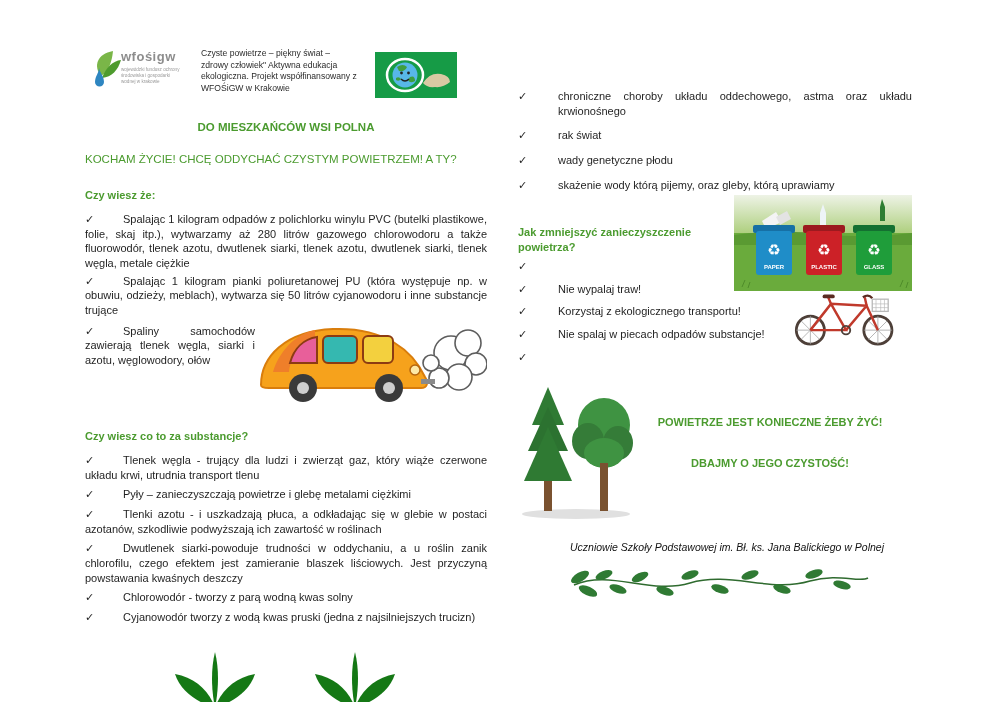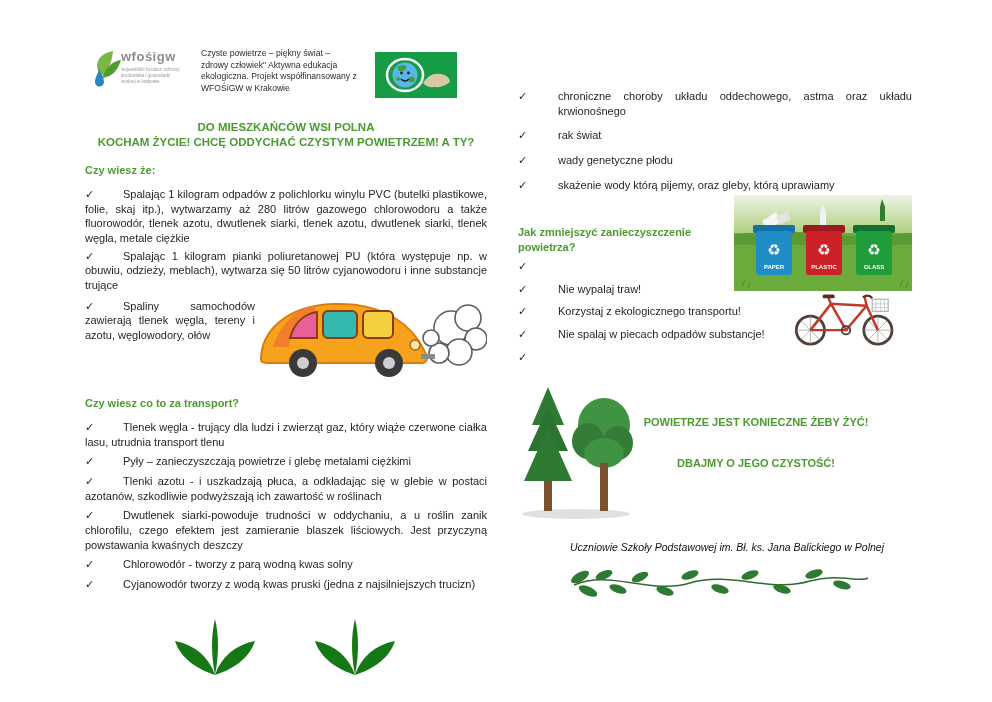--- a/index.html
+++ b/index.html
@@ -12,22 +12,22 @@
 
   
   .header-row{ display:flex; align-items:flex-start; }
   .wfos-logo{ display:flex; gap:0; width:104px; flex:none; }
   .wfos-name{ font-size:13px; font-weight:bold; color:#8d8d8d; letter-spacing:.5px; }
   .wfos-tag{ font-size:4.6px; color:#9a9a9a; width:62px; line-height:1.25; margin-top:2px; }
   .project-text{ width:156px; font-size:8.6px; line-height:1.35; color:#2b2b2b; margin-left:12px; }
   .flag-logo{ width:82px; height:46px; margin-left:auto; margin-right:30px; margin-top:4px; flex:none; }
 
   .title-main{ margin-top:22px; text-align:center; color:var(--green); font-weight:bold; font-size:11.5px; }
-  .title-sub{ text-align:center; color:var(--green); font-weight:bold; font-size:11.5px; }
-  .sec-h{ margin-top:12px; color:var(--green); font-weight:bold; font-size:11px; }
+  .title-sub{ margin-top:17px; color:var(--green); font-weight:normal; font-size:11.5px; }
+  .sec-h{ margin-top:20px; color:var(--green); font-weight:bold; font-size:11px; }
 
   .checkp{ margin-top:10px; text-align:justify; }
   .checkp.tight{ margin-top:3px; }
   .checkp.vtight{ margin-top:5px; }
   .chk{ display:inline-block; width:38px; }
 
   .car-row{ display:flex; margin-top:3px; }
   .car-text{ width:170px; flex:none; }
   .car-art{ flex:1; margin-top:-4px; }
 
@@ -38,21 +38,21 @@
   .r-effects-list{ position:absolute; top:22px; left:0; width:394px; }
   .fx-item{ display:flex; margin-top:10px; }
   .chk2{ flex:none; width:40px; }
   .fx-text{ flex:1; text-align:justify; }
   .r-bins{ position:absolute; top:138px; left:216px; width:178px; height:96px; }
   .r-reduce-h{ position:absolute; top:168px; left:0; width:214px; color:var(--green); font-weight:bold; }
   .r-reduce-list{ position:absolute; top:194px; left:0; width:394px; }
   .r-reduce-list .fx-item{ margin-top:8px; }
   .r-bike{ position:absolute; top:230px; left:268px; width:120px; height:60px; }
   .r-trees{ position:absolute; top:326px; left:0; width:116px; height:138px; }
-  .r-slogans{ position:absolute; top:358px; left:100px; width:276px; text-align:center; color:var(--green); font-weight:bold; font-size:11px; }
+  .r-slogans{ position:absolute; top:358px; left:114px; width:276px; text-align:center; color:var(--green); font-weight:bold; font-size:11px; }
   .slogan2{ margin-top:26px; }
   .r-sign{ position:absolute; top:484px; left:12px; width:394px; text-align:center; font-style:italic; font-size:10.5px; color:#111; }
   .r-vine{ position:absolute; top:506px; left:52px; width:300px; height:40px; }
 
   svg{ display:block; }
 </style>
 </head>
 <body>
 
 <div class="page">
@@ -90,21 +90,21 @@
 
     <div class="title-main">DO MIESZKAŃCÓW WSI POLNA</div>
     <div class="title-sub">KOCHAM ŻYCIE! CHCĘ ODDYCHAĆ CZYSTYM POWIETRZEM! A TY?</div>
 
     <div class="sec-h">Czy wiesz że:</div>
 
     <div class="checkp"><span class="chk">✓</span><span>Spalając 1 kilogram odpadów z polichlorku winylu PVC (butelki plastikowe, folie, skaj itp.), wytwarzamy aż 280 litrów gazowego chlorowodoru a także fluorowodór, tlenek azotu, dwutlenek siarki, tlenek azotu, dwutlenek siarki, tlenek węgla, metale ciężkie</span></div>
     <div class="checkp tight"><span class="chk">✓</span><span>Spalając 1 kilogram pianki poliuretanowej PU (która występuje np. w obuwiu, odzieży, meblach), wytwarza się 50 litrów cyjanowodoru i inne substancje trujące</span></div>
 
     <div class="car-row">
-      <div class="checkp tight car-text"><span class="chk">✓</span><span>Spaliny samochodów zawierają tlenek węgla, tereny i azotu, węglowodory, ołów</span></div>
+      <div class="checkp tight car-text"><span class="chk">✓</span><span>Spaliny samochodów zawierają tlenek węgla, siarki i azotu, węglowodory, ołów</span></div>
       <div class="car-art">
         <svg width="232" height="92" viewBox="0 0 232 92">
           <g stroke="#5d5d5d" fill="#ffffff" stroke-width="1.6">
             <circle cx="196" cy="36" r="17"></circle>
             <circle cx="213" cy="26" r="13"></circle>
             <circle cx="221" cy="47" r="11"></circle>
             <circle cx="204" cy="60" r="13"></circle>
             <circle cx="184" cy="61" r="10"></circle>
             <circle cx="176" cy="46" r="8"></circle>
           </g>
@@ -116,23 +116,23 @@
           <circle cx="160" cy="53" r="5" fill="#fde9a8" stroke="#b5650e" stroke-width="1.5"></circle>
           <rect x="166" y="62" width="14" height="5" fill="#8a8a8a"></rect>
           <circle cx="48" cy="71" r="14" fill="#3a3a3a"></circle>
           <circle cx="48" cy="71" r="6" fill="#cfcfcf"></circle>
           <circle cx="134" cy="71" r="14" fill="#3a3a3a"></circle>
           <circle cx="134" cy="71" r="6" fill="#cfcfcf"></circle>
         </svg>
       </div>
     </div>
 
-    <div class="sec-h">Czy wiesz co to za transport?</div>
-
-    <div class="checkp"><span class="chk">✓</span><span>Tlenek węgla - trujący dla ludzi i zwierząt gaz, który wiąże czerwone ciałka lasu, utrudnia transport tlenu</span></div>
+    <div class="sec-h">Czy wiesz co to za substancje?</div>
+
+    <div class="checkp"><span class="chk">✓</span><span>Tlenek węgla - trujący dla ludzi i zwierząt gaz, który wiąże czerwone układu krwi, utrudnia transport tlenu</span></div>
     <div class="checkp vtight"><span class="chk">✓</span><span>Pyły – zanieczyszczają powietrze i glebę metalami ciężkimi</span></div>
     <div class="checkp vtight"><span class="chk">✓</span><span>Tlenki azotu - i uszkadzają  płuca, a odkładając się w glebie w postaci azotanów, szkodliwie podwyższają ich zawartość w roślinach</span></div>
     <div class="checkp vtight"><span class="chk">✓</span><span>Dwutlenek siarki-powoduje trudności w oddychaniu, a u roślin zanik chlorofilu, czego efektem jest zamieranie blaszek liściowych. Jest przyczyną powstawania  kwaśnych deszczy</span></div>
     <div class="checkp vtight"><span class="chk">✓</span><span>Chlorowodór - tworzy z parą wodną kwas solny</span></div>
     <div class="checkp vtight"><span class="chk">✓</span><span>Cyjanowodór tworzy z wodą kwas pruski (jedna z najsilniejszych trucizn)</span></div>
 
     <div class="leaves-row">
       <svg width="94" height="62" viewBox="0 0 94 62">
         <g fill="#157815">
           <path d="M46,58 C28,52 12,42 6,24 C26,28 40,40 46,58 Z"></path>

